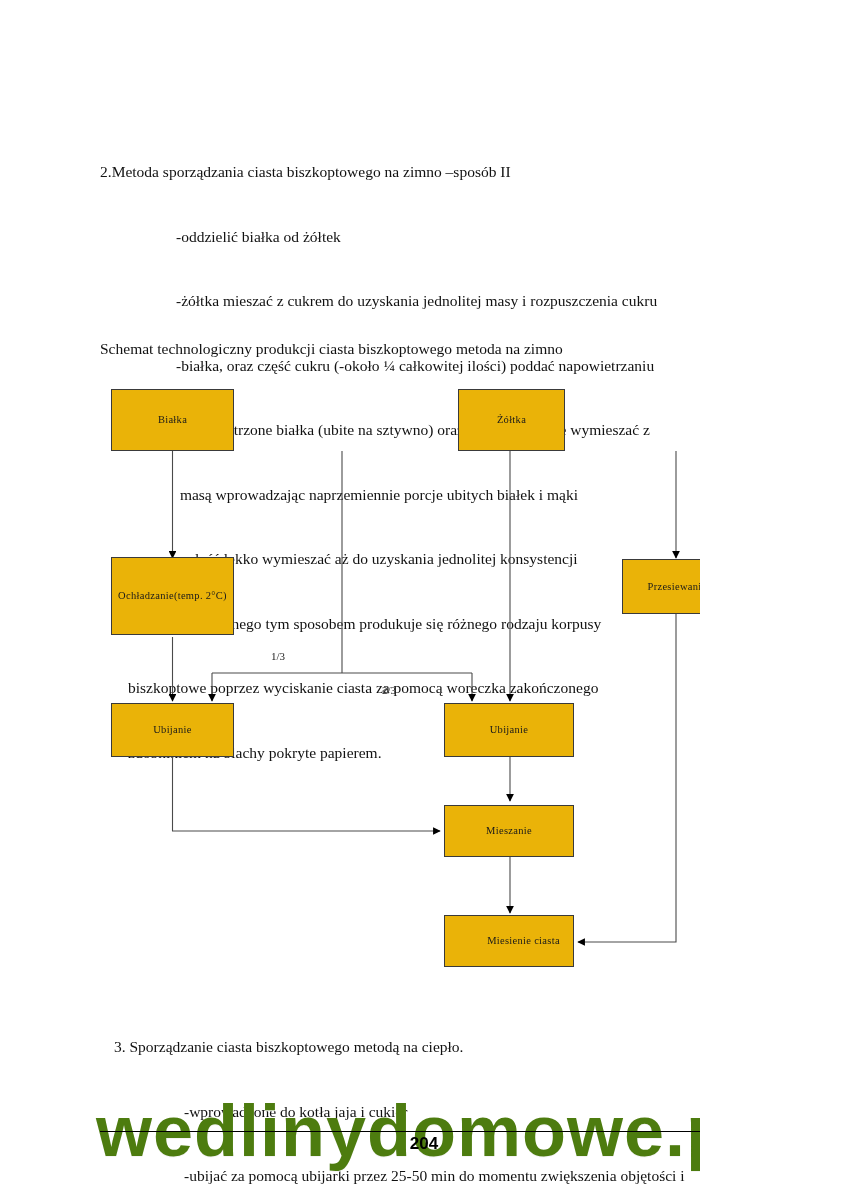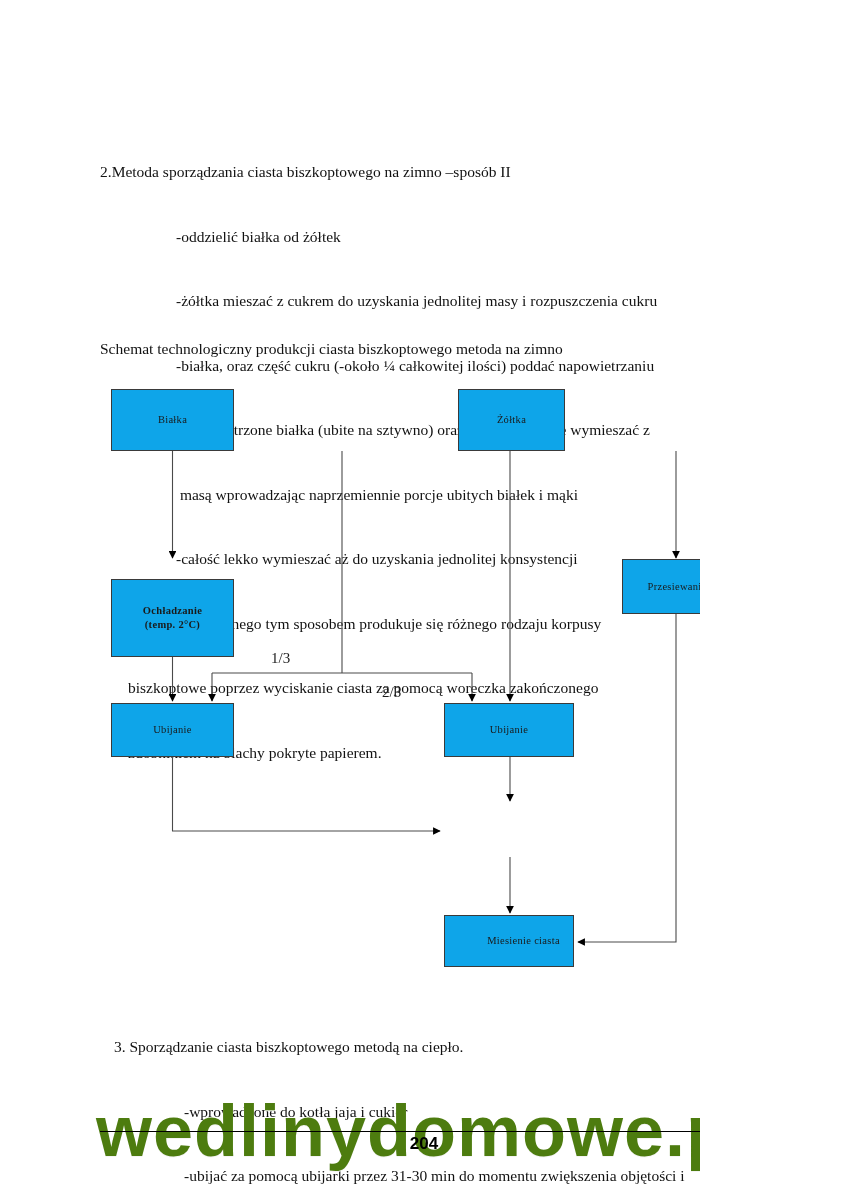--- a/index.html
+++ b/index.html
@@ -40,36 +40,36 @@
     position: absolute;
     left: 0;
     top: 0;
     width: 848px;
     height: 1200px;
   }
   .fbox {
     position: absolute;
     box-sizing: border-box;
     border: 1px solid #3a3a3a;
-    background: #0ea5e9;
+    background: #eab308;
     display: flex;
     align-items: center;
     justify-content: center;
     text-align: center;
     font-family: "Liberation Serif", serif;
     font-size: 10.5px;
     line-height: 14px;
     color: #1a1a1a;
     letter-spacing: 0.3px;
   }
   .fbox .lbl { display: block; }
   .edge-label {
     position: absolute;
     font-family: "Liberation Serif", serif;
-    font-size: 15px;
+    font-size: 11px;
     color: #1a1a1a;
   }
 
   
   #footer-rule {
     position: absolute;
     left: 100px;
     top: 1131px;
     width: 650px;
     height: 0;
@@ -159,49 +159,52 @@
       </g>
     </svg>
 
     <div class="fbox" style="left:111px; top:389px; width:123px; height:62px;">
       <span class="lbl">Białka</span>
     </div>
     <div class="fbox" style="left:458px; top:389px; width:107px; height:62px;">
       <span class="lbl">Żółtka</span>
     </div>
 
-    <div class="fbox" style="left:111px; top:579px; width:123px; height:78px; flex-direction:column;font-weight:bold;">
+    <div class="fbox" style="left:111px; top:557px; width:123px; height:78px; flex-direction:row;">
       <span class="lbl">Ochładzanie</span>
       <span class="lbl">(temp. 2°C)</span>
     </div>
     <div class="fbox" style="left:622px; top:559px; width:110px; height:55px;">
       <span class="lbl">Przesiewanie</span>
     </div>
 
     <div class="edge-label" style="left:271px; top:650px;">1/3</div>
     <div class="edge-label" style="left:382px; top:684px;">2/3</div>
 
     <div class="fbox" style="left:111px; top:703px; width:123px; height:54px;">
       <span class="lbl">Ubijanie</span>
     </div>
     <div class="fbox" style="left:444px; top:703px; width:130px; height:54px;">
       <span class="lbl">Ubijanie</span>
     </div>
 
+    <div class="fbox" style="left:444px; top:805px; width:130px; height:52px;">
+      <span class="lbl">Mieszanie</span>
+    </div>
 
     <div class="fbox" style="left:444px; top:915px; width:130px; height:52px;padding-left:29px;">
       <span class="lbl">Miesienie ciasta</span>
     </div>
 
   </div>
 
   <div class="textblock" style="left:100px; top:993px;">
     <div class="tb-line indent-a">3. Sporządzanie ciasta biszkoptowego metodą na ciepło.</div>
     <div class="tb-line indent-2">-wprowadzone do kotła jaja i cukier</div>
-    <div class="tb-line indent-2">-ubijać za pomocą ubijarki przez 31-30 min do momentu zwiększenia objętości i</div>
+    <div class="tb-line indent-2">-ubijać za pomocą ubijarki przez 25-50 min do momentu zwiększenia objętości i</div>
     
     
   </div>
 
   <div id="watermark">wedlinydomowe.pl</div>
   <div id="footer-rule"></div>
   <div id="page-number">204</div>
 
 </div>
 

